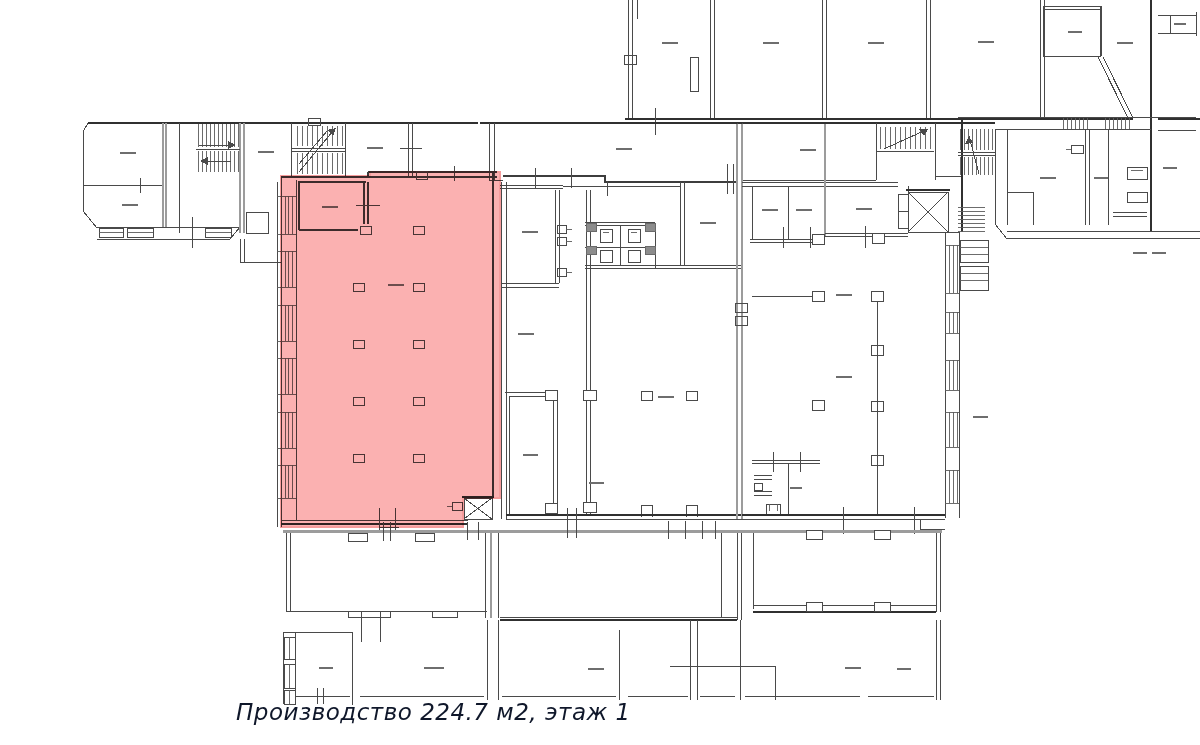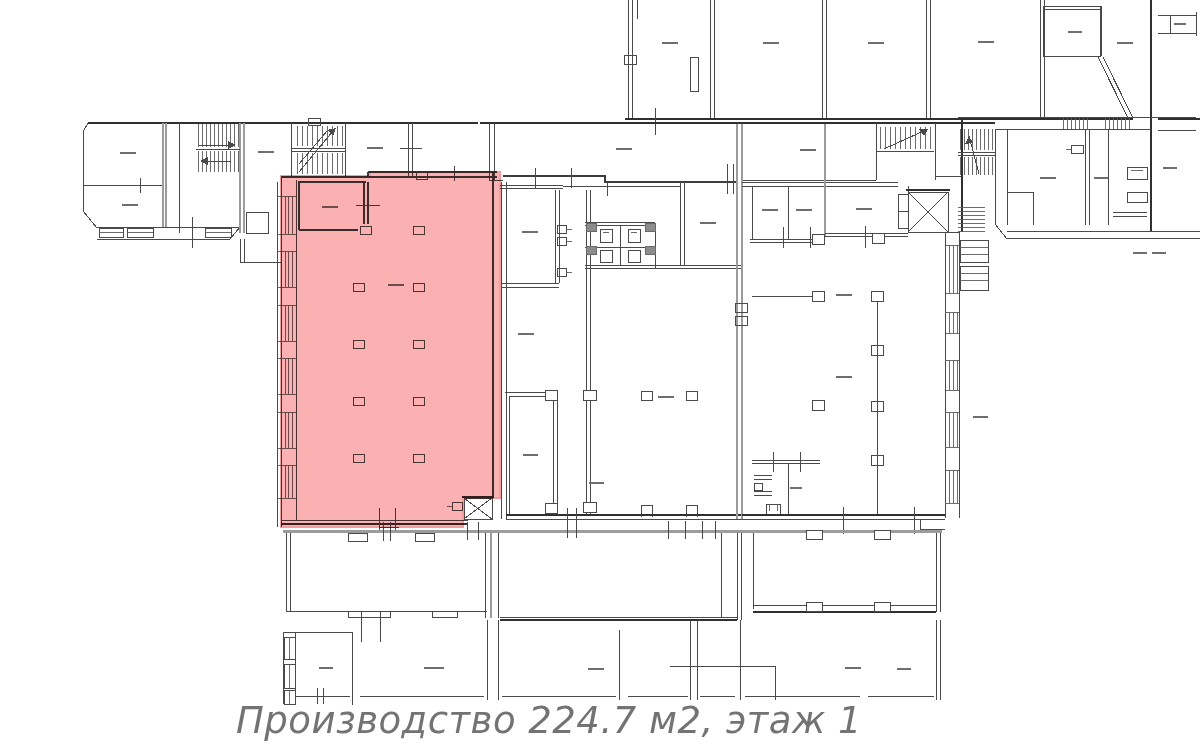--- a/index.html
+++ b/index.html
@@ -11,22 +11,22 @@
   .w2{stroke:#303030;stroke-width:2;fill:none;}
   .wg{stroke:#9c9c9c;stroke-width:3;fill:none;}
   .wg2{stroke:#9c9c9c;stroke-width:2;fill:none;}
   .dash{stroke:#6e6e6e;stroke-width:2;fill:none;}
   .glz{stroke:#5c5c5c;stroke-width:0.9;fill:none;}
   .hat{stroke:#5c5c5c;stroke-width:0.9;fill:none;}
   .boxw{stroke:#4a4a4a;stroke-width:1;fill:#ffffff;}
   .boxn{stroke:#4a4a4a;stroke-width:1;fill:none;}
   .boxf{stroke:#6a6a6a;stroke-width:1;fill:#8c8c8c;}
   .arr{fill:#4a4a4a;stroke:none;}
-  #caption{position:absolute;left:236px;top:699px;font-size:37px;font-style:italic;
-           color:#737373;letter-spacing:0.5px;white-space:nowrap;}
+  #caption{position:absolute;left:236px;top:699px;font-size:23px;font-style:italic;
+           color:#0f172a;letter-spacing:0.5px;white-space:nowrap;}
   #hl{mix-blend-mode:multiply;}
 </style>
 </head>
 <body>
 
 <div id="stage">
 <svg width="1200" height="745" viewBox="0 0 1200 745" shape-rendering="crispEdges">
 
   <g>
     <path class="w1" d="M628,0 V118 M632,0 V118 M710,0 V118 M714,0 V118 M822,0 V118 M826,0 V118 M926,0 V118 M930,0 V118 M1040,0 V118 M1044,0 V118 M637,0 V19"></path>

